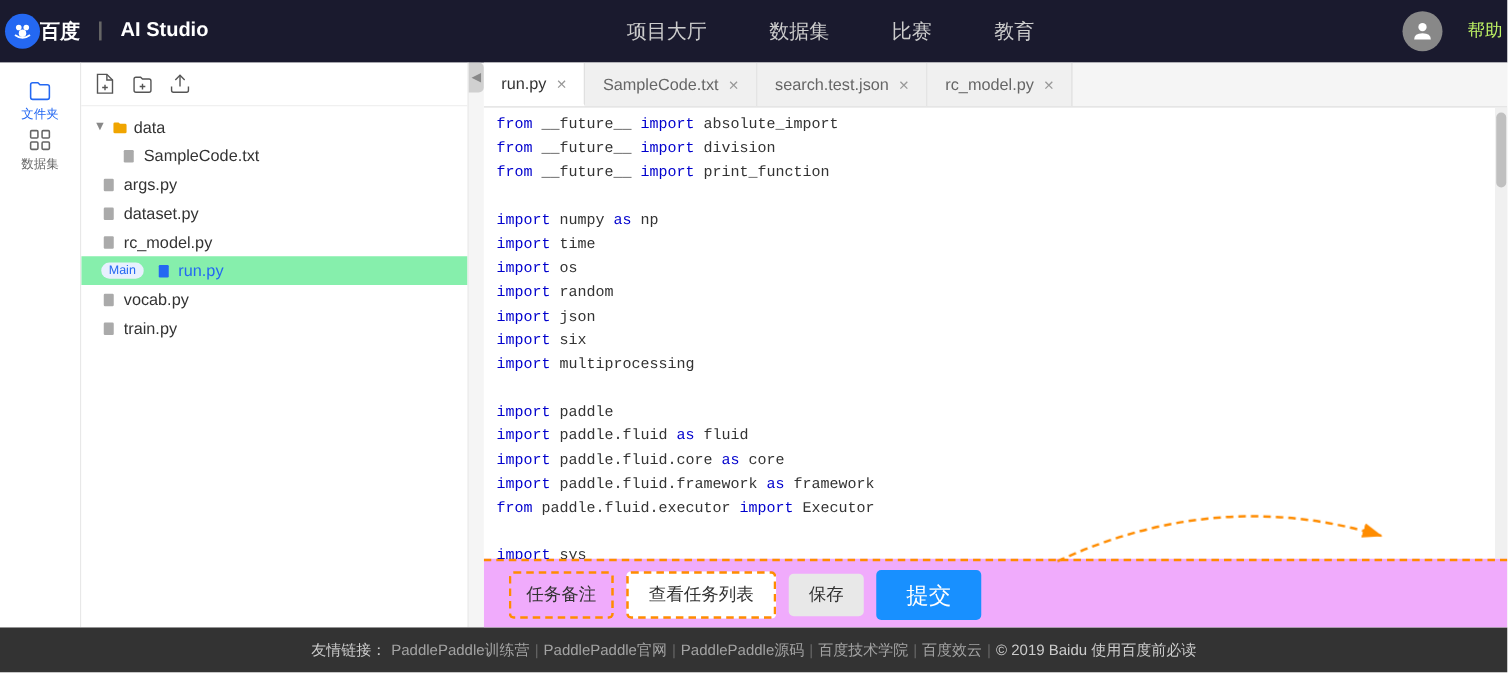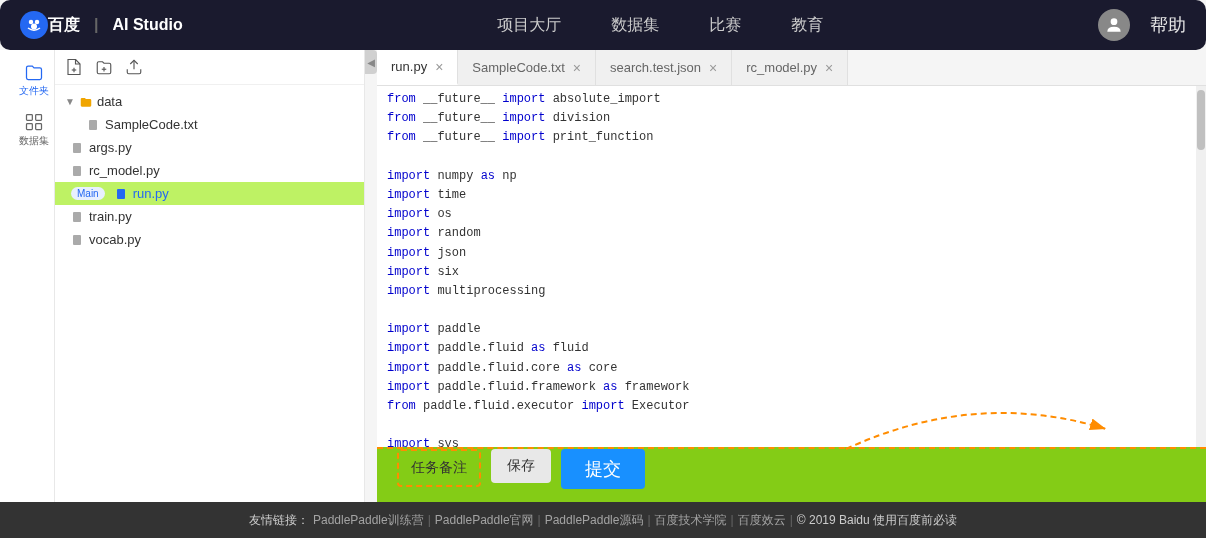--- a/index.html
+++ b/index.html
@@ -5,23 +5,22 @@
     * { box-sizing: border-box; margin: 0; padding: 0; }
     body { font-family: 'Microsoft YaHei', Arial, sans-serif; background: #f5f5f5; width: 1206px; height: 538px; overflow: hidden; display: flex; flex-direction: column; }
 
     
     .topnav {
       background: #1a1a2e;
       color: #fff;
       height: 50px;
       display: flex;
       align-items: center;
-      padding: 0 20px;
-      flex-shrink: 0;
-      border-radius: 10px;
+      padding: 0 4px;
+      flex-shrink: 0;
     }
     .topnav-logo {
       display: flex;
       align-items: center;
       margin-right: 40px;
     }
     .topnav-logo-text {
       color: #fff;
       font-size: 16px;
       font-weight: bold;
@@ -53,39 +52,38 @@
       align-items: center;
       gap: 20px;
     }
     .avatar {
       width: 32px; height: 32px;
       background: #888;
       border-radius: 50%;
       display: flex; align-items: center; justify-content: center;
       font-size: 14px; color: #fff;
     }
-    .help-text { color: #e5e5e5; font-size: 18px; cursor: pointer; }
+    .help-text { color: #bef264; font-size: 14px; cursor: pointer; }
 
     
     .main-area {
       display: flex;
       flex: 1;
       overflow: hidden;
     }
 
     
     .sidebar {
-      width: 55px;
+      width: 65px;
       background: #fff;
       border-right: 1px solid #e8e8e8;
       display: flex;
       flex-direction: column;
-      align-items: flex-end;
+      align-items: center;
       padding-top: 10px;
-      gap: 10px;
       flex-shrink: 0;
     }
     .sidebar-icon {
       width: 40px; height: 40px;
       display: flex; flex-direction: column; align-items: center; justify-content: center;
       cursor: pointer;
       border-radius: 4px;
       font-size: 10px;
       color: #666;
       gap: 2px;
@@ -125,21 +123,21 @@
       font-size: 13px;
     }
     .file-tree-item {
       display: flex;
       align-items: center;
       padding: 4px 10px 4px 16px;
       cursor: pointer;
       color: #333;
       gap: 6px;
     }
-    .file-tree-item.active { background: #bef264; }
+    .file-tree-item.active { background: #86efac; }
     .file-tree-folder {
       display: flex;
       align-items: center;
       padding: 4px 10px;
       cursor: pointer;
       color: #333;
       font-weight: 500;
       gap: 4px;
       font-size: 13px;
     }
@@ -232,24 +230,24 @@
       background: #f0f0f0;
       flex-shrink: 0;
     }
 
     
     .kw { color: #0000cd; }
 
     
     .bottom-bar {
       height: 55px;
-      background: #84cc16;
+      background: #f0abfc;
       border-top: 2px dashed #ff8c00;
       display: flex;
-      align-items: flex-start;
+      align-items: center;
       padding: 0 20px;
       gap: 10px;
       flex-shrink: 0;
       position: relative;
     }
     .task-label {
       font-size: 14px;
       color: #333;
       white-space: nowrap;
       border: 2px dashed #ff8c00;
@@ -430,40 +428,46 @@
       <div class="file-tree-item">
         <svg width="12" height="12" viewBox="0 0 24 24" fill="#aaa">
             <rect x="4" y="2" width="16" height="20" rx="2"></rect>
           </svg>
         <span>args.py</span>
       </div>
       <div class="file-tree-item">
         <svg width="12" height="12" viewBox="0 0 24 24" fill="#aaa">
             <rect x="4" y="2" width="16" height="20" rx="2"></rect>
           </svg>
+        <span>dataset.py</span>
+      </div>
+      <div class="file-tree-item">
+        <svg width="12" height="12" viewBox="0 0 24 24" fill="#aaa">
+            <rect x="4" y="2" width="16" height="20" rx="2"></rect>
+          </svg>
         <span>rc_model.py</span>
       </div>
       <div class="file-tree-item active">
         <span class="file-badge">Main</span>
         <svg width="12" height="12" viewBox="0 0 24 24" fill="#2468f2">
             <rect x="4" y="2" width="16" height="20" rx="2"></rect>
           </svg>
         <span style="color:#2468f2;font-weight:500">run.py</span>
       </div>
       <div class="file-tree-item">
         <svg width="12" height="12" viewBox="0 0 24 24" fill="#aaa">
             <rect x="4" y="2" width="16" height="20" rx="2"></rect>
           </svg>
-        <span>train.py</span>
+        <span>vocab.py</span>
       </div>
       <div class="file-tree-item">
         <svg width="12" height="12" viewBox="0 0 24 24" fill="#aaa">
             <rect x="4" y="2" width="16" height="20" rx="2"></rect>
           </svg>
-        <span>vocab.py</span>
+        <span>train.py</span>
       </div>
     </div>
   </div>
 
   <div class="collapse-handle" style="position:relative;left:0;top:0;transform:none;width:12px;background:#d0d0d0;display:flex;align-items:center;justify-content:center;cursor:pointer;flex-shrink:0">
     <span style="color:#888;font-size:10px">◀</span>
   </div>
 
   <div class="editor-area">
 
@@ -521,20 +525,21 @@
       <svg style="position:absolute;top:-70px;right:80px;pointer-events:none;" width="300" height="80" viewBox="0 0 300 80">
         <defs>
           <marker id="arrowhead" markerWidth="8" markerHeight="6" refX="8" refY="3" orient="auto">
             <polygon points="0 0, 8 3, 0 6" fill="#ff8c00"></polygon>
           </marker>
         </defs>
         <path d="M 20 70 Q 150 10 280 50" stroke="#ff8c00" stroke-width="2" stroke-dasharray="6,4" fill="none" marker-end="url(#arrowhead)"></path>
       </svg>
 
       <div class="task-label">任务备注</div>
+      <div class="view-tasks-btn">查看任务列表</div>
       <button class="save-btn">保存</button>
       <button class="submit-btn">提交</button>
     </div>
   </div>
 </div>
 
 <div class="footer">
   <span>友情链接：</span>
   <a>PaddlePaddle训练营</a>
   <span class="footer-divider">|</span>

